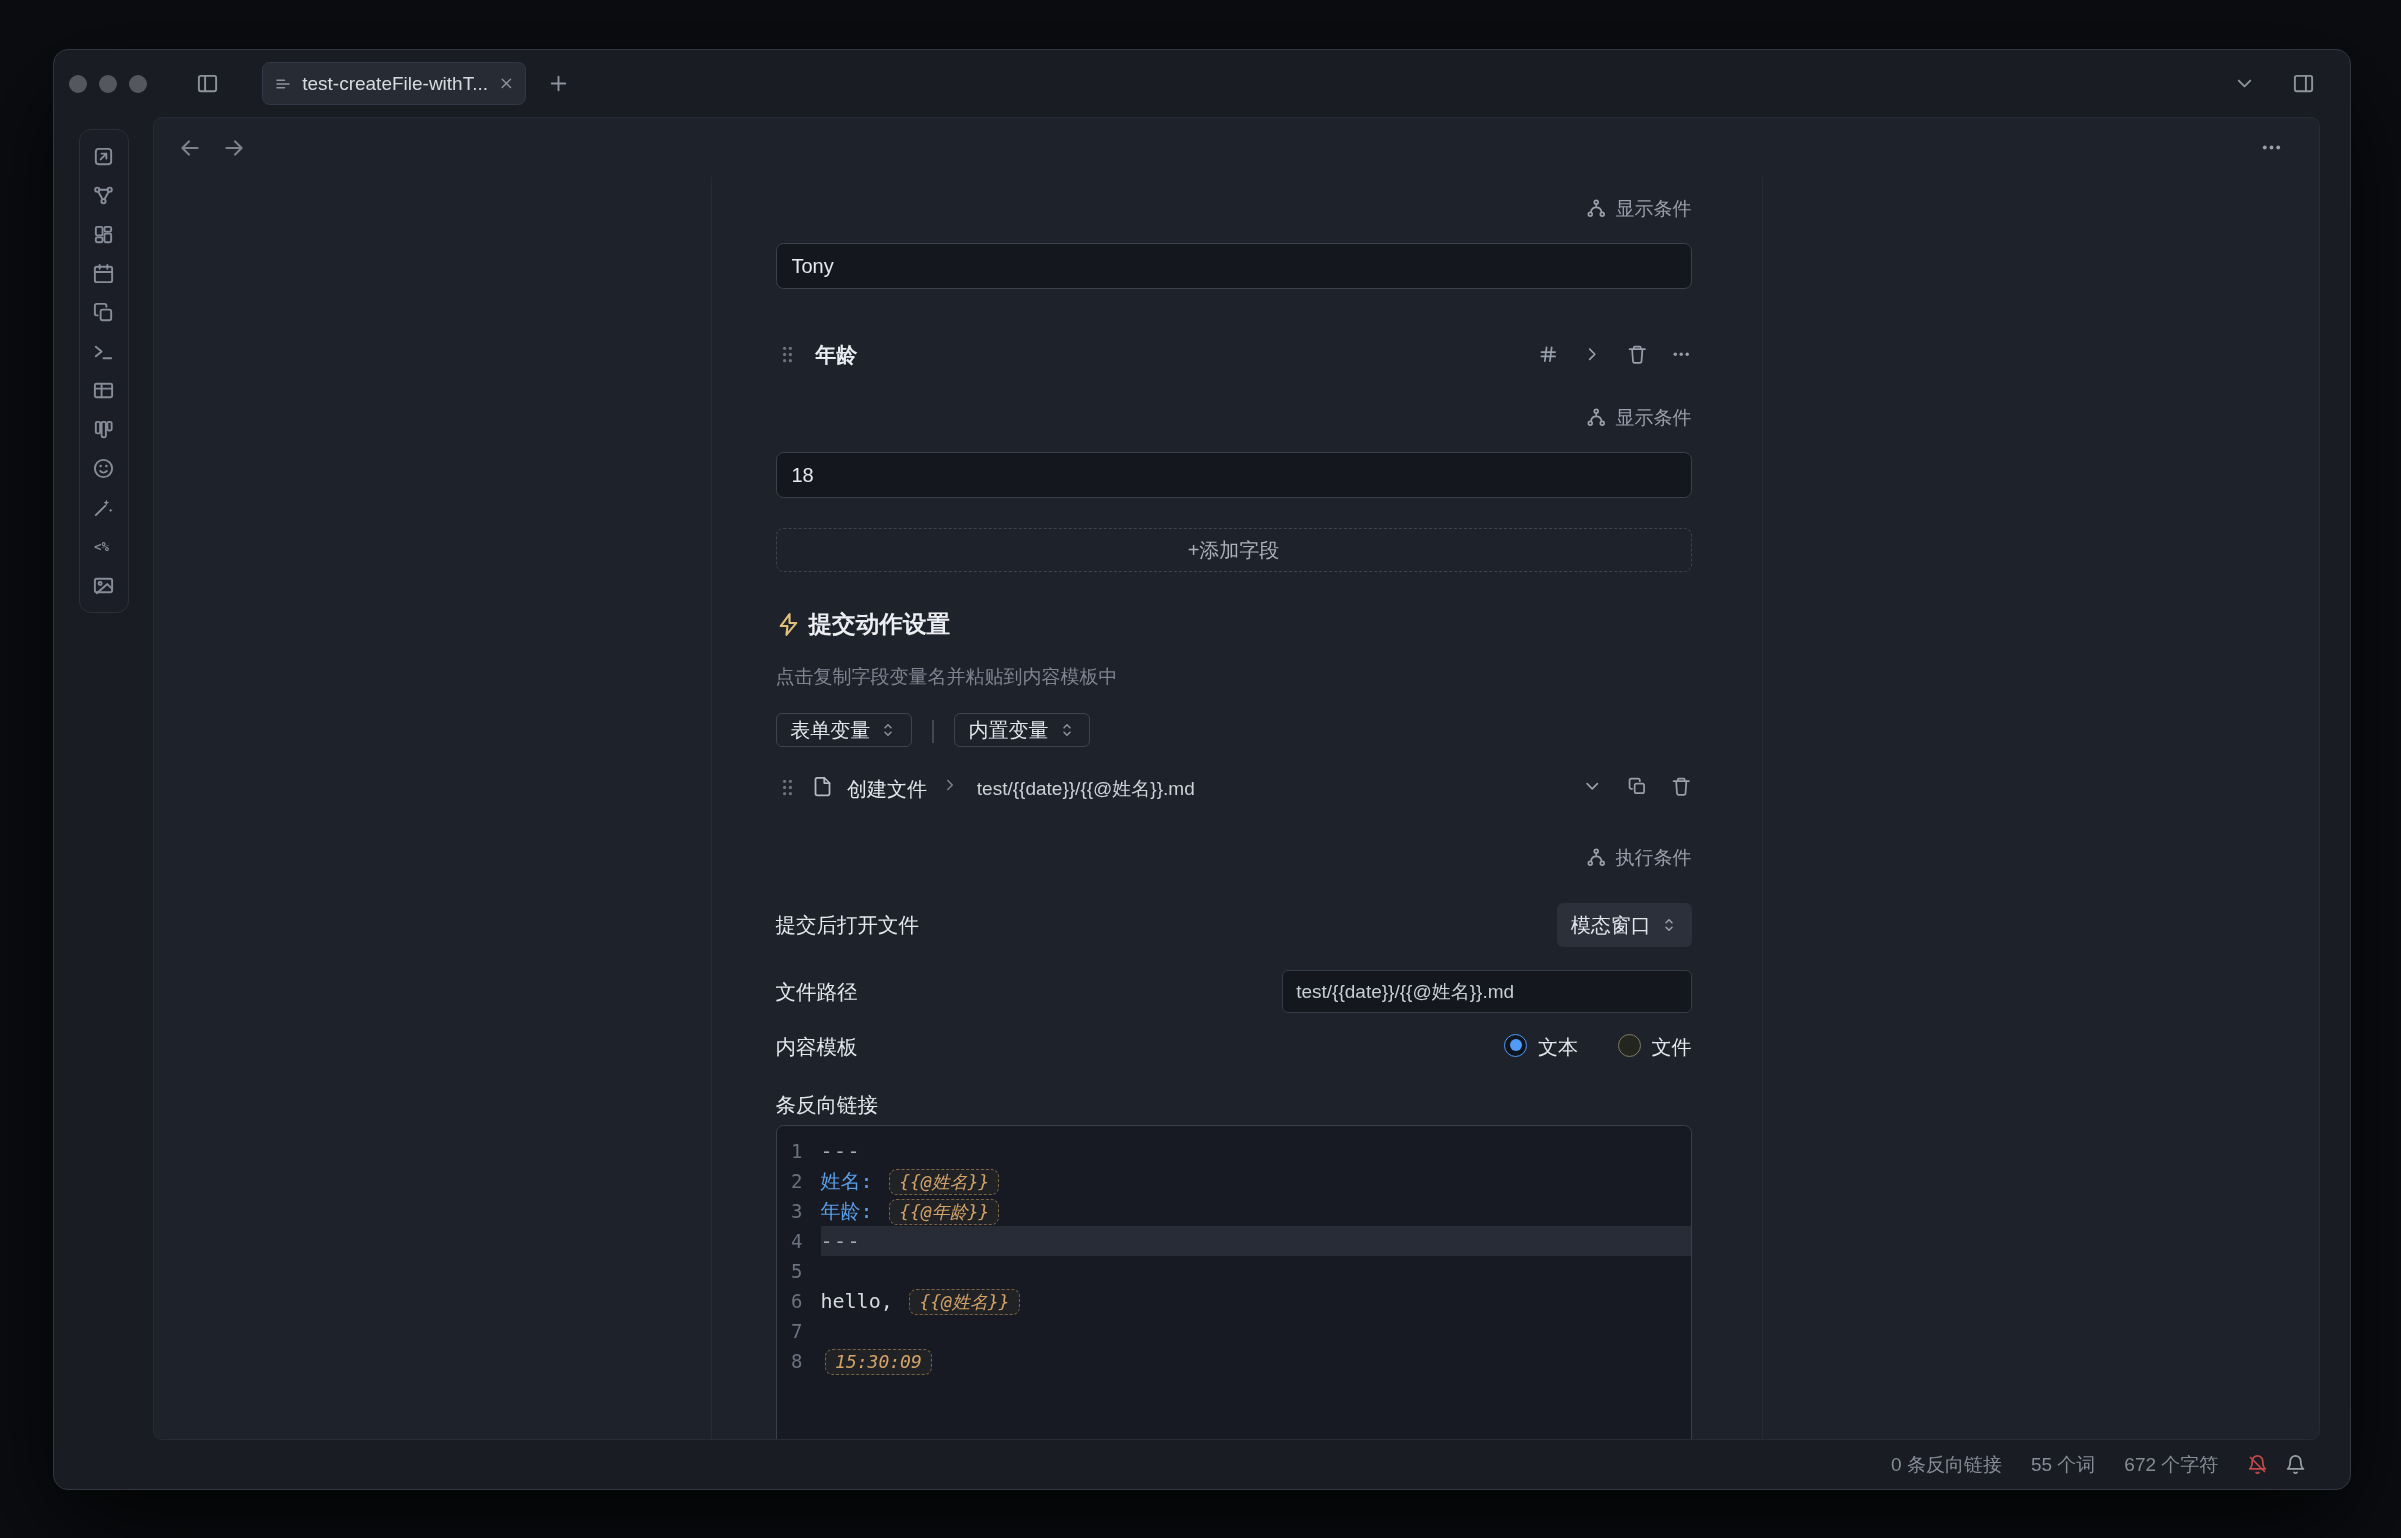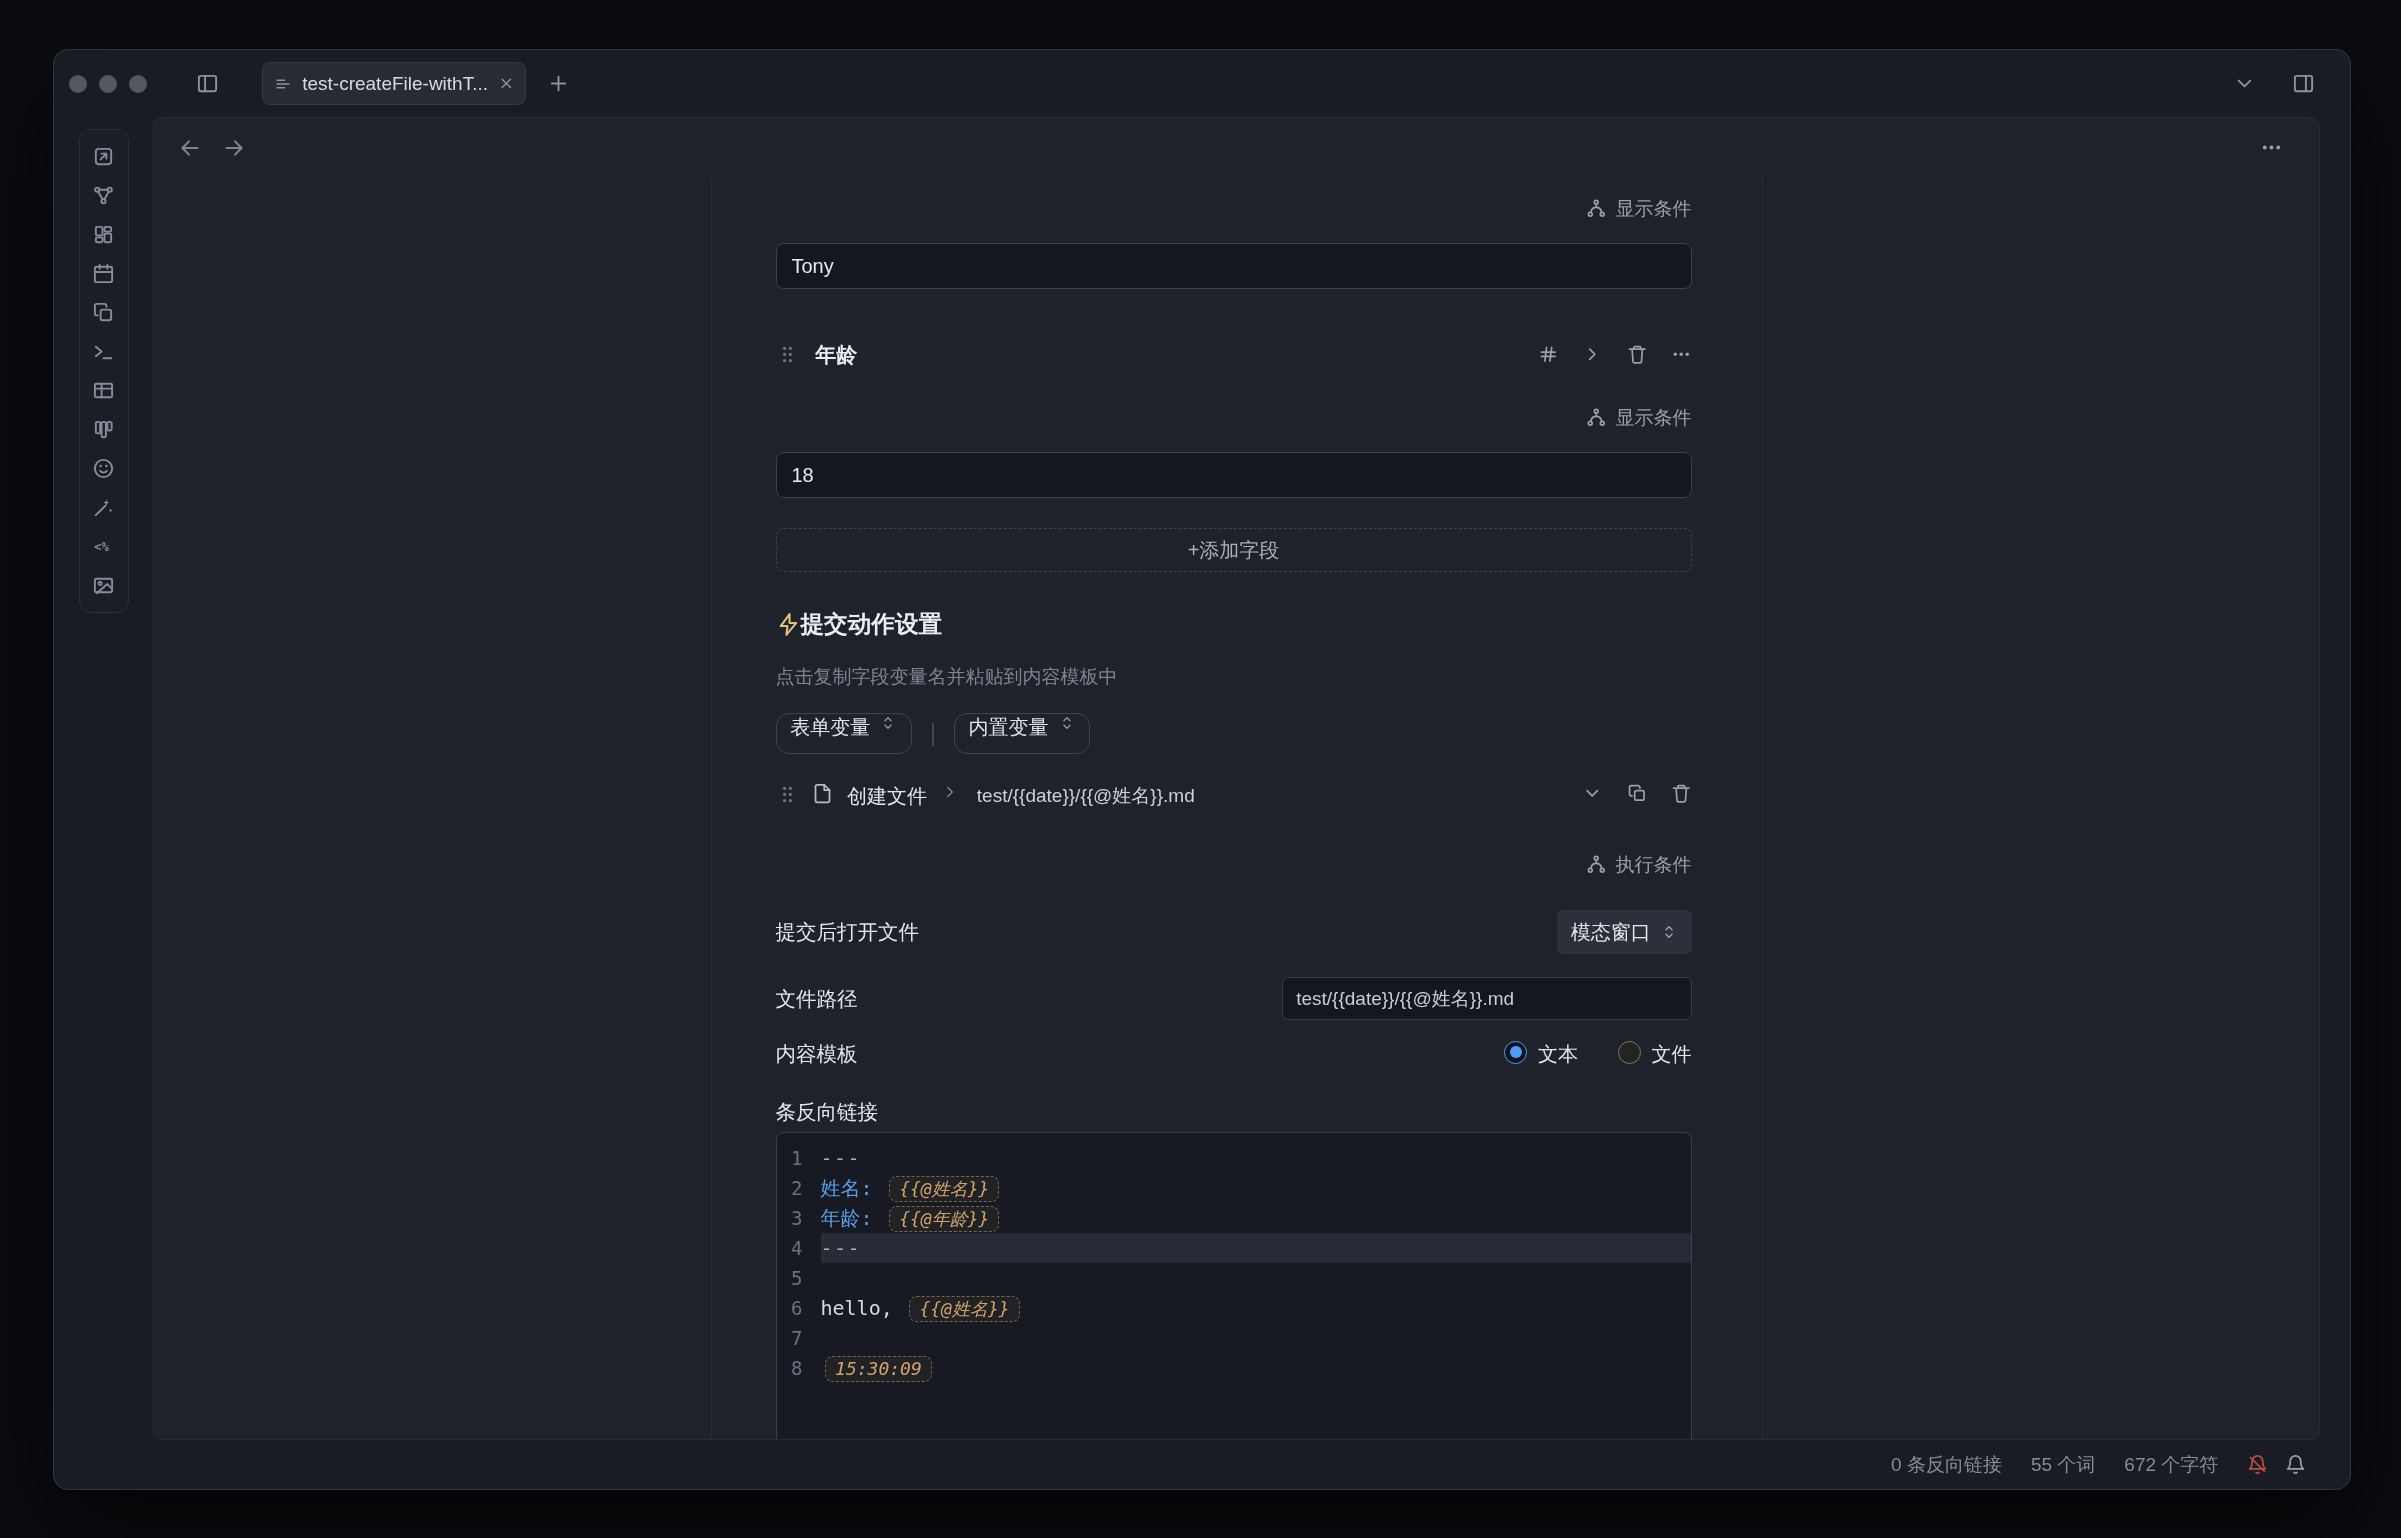--- a/index.html
+++ b/index.html
@@ -45,27 +45,27 @@
     color:#99a0ab;font-size:19px;height:27px;margin-top:18px;}
   .cond-row svg.ic{width:20.5px;height:20.5px;}
   .ti{margin-top:21px;width:100%;height:46px;background:#14171e;border:0.8px solid #3b414d;border-radius:7.6px;
     color:#e6e9ee;font-size:20px;padding:0 15px;font-family:inherit;outline:none;display:block;}
   .field-head{margin-top:49px;height:33px;display:flex;align-items:center;gap:16.7px;}
   .grip{color:#6b7280;}
   .field-label{font-size:21px;font-weight:700;color:#e9ecf0;}
   .fh-icons{margin-left:auto;display:flex;align-items:center;gap:24px;color:#98a0ab;}
   .add-field{margin-top:30px;height:44px;border:1.5px dashed #3d434f;border-radius:7.6px;
     display:flex;align-items:center;justify-content:center;color:#aab1bb;font-size:20px;}
-  .section-head{margin-top:36px;display:flex;align-items:center;gap:0;}
+  .section-head{margin-top:36px;display:flex;align-items:center;gap:8px;}
   .zap{color:#e2c07c;}
   .section-title{font-size:23.6px;font-weight:700;color:#eceef2;}
   .hint{margin-top:24px;font-size:19px;color:#7d8591;}
   .var-row{margin-top:23px;display:flex;align-items:center;gap:18px;}
-  .var-btn{display:flex;align-items:flex-start;gap:9px;height:41px;padding:0 13.7px;
-    border:0.8px solid #3d434f;border-radius:13px;color:#e2e6eb;font-size:20px;background:transparent;}
+  .var-btn{display:flex;align-items:center;gap:9px;height:34px;padding:0 13.7px;
+    border:0.8px solid #3d434f;border-radius:6px;color:#e2e6eb;font-size:20px;background:transparent;}
   .var-btn svg.ic{width:18px;height:18px;color:#8d939e;}
   .vsep{color:#454b57;font-size:23px;}
   .action-row{margin-top:29px;height:44px;display:flex;align-items:flex-start;gap:13.7px;}
   .action-type{font-size:20px;color:#e2e6eb;}
   .action-target{font-size:19px;color:#cdd2d9;margin-left:4.6px;}
   .file-ic{color:#b5bbc5;}
   .chev{color:#7b828e;}
   .ar-icons{margin-left:auto;display:flex;align-items:center;gap:24px;color:#98a0ab;}
   .setting-row{display:flex;align-items:center;justify-content:space-between;}
   .setting-label{font-size:20.5px;color:#e4e7ec;}

